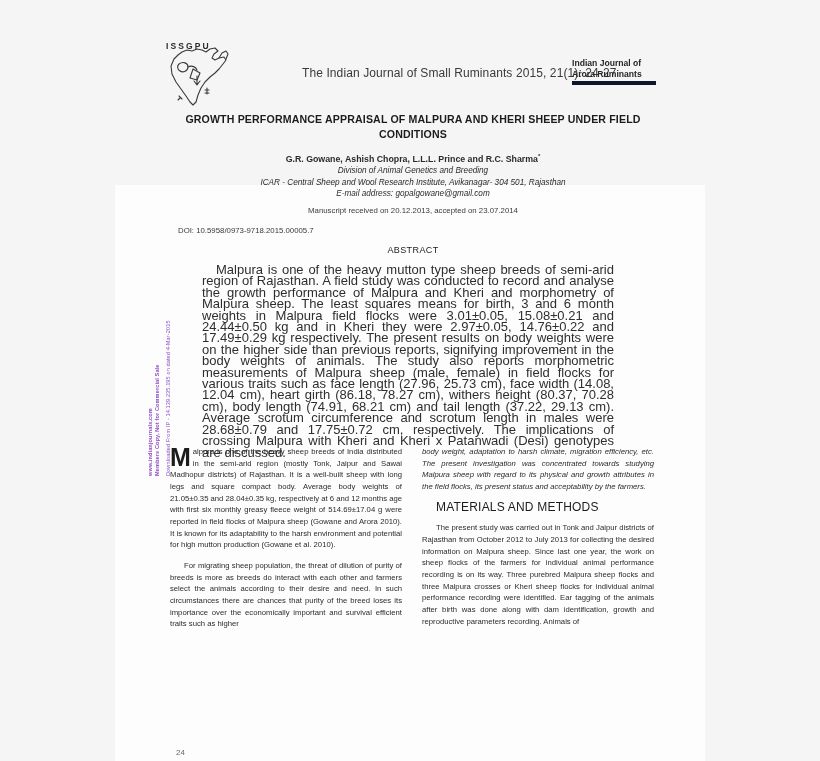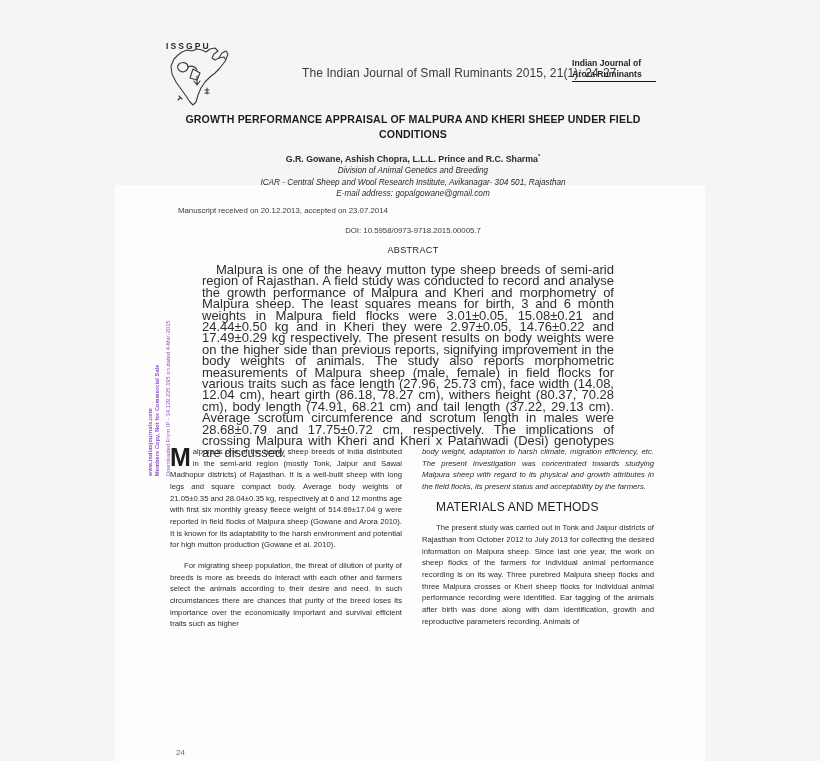--- a/index.html
+++ b/index.html
@@ -66,21 +66,21 @@
 
   #journal-nameplate {
     position: absolute;
     left: 572px;
     top: 58px;
     width: 84px;
     font-size: 8.6px;
     font-weight: bold;
     line-height: 11px;
     color: #262626;
-    border-bottom: 1px solid #0f172a;
+    border-bottom: 4px solid #0f172a;
     padding-bottom: 1px;
   }
   #journal-nameplate .np-line { display: block; }
 
   
   #title-block {
     position: absolute;
     left: 178px;
     top: 112px;
     width: 470px;
@@ -115,30 +115,29 @@
     font-style: italic;
     line-height: 11.6px;
   }
 
   
   #manuscript-dates {
     position: absolute;
     left: 178px;
     top: 206px;
     width: 470px;
-    text-align: left;
+    text-align: center;
     font-size: 7.8px;
     color: #3a3a3a;
   }
   #doi-line {
     position: absolute;
     left: 178px;
     top: 226px;
     width: 470px;
-    text-align: center;
     font-size: 7.8px;
     color: #3a3a3a;
   }
   #abstract-heading {
     position: absolute;
     left: 178px;
     top: 245px;
     width: 470px;
     text-align: center;
     font-size: 9px;

